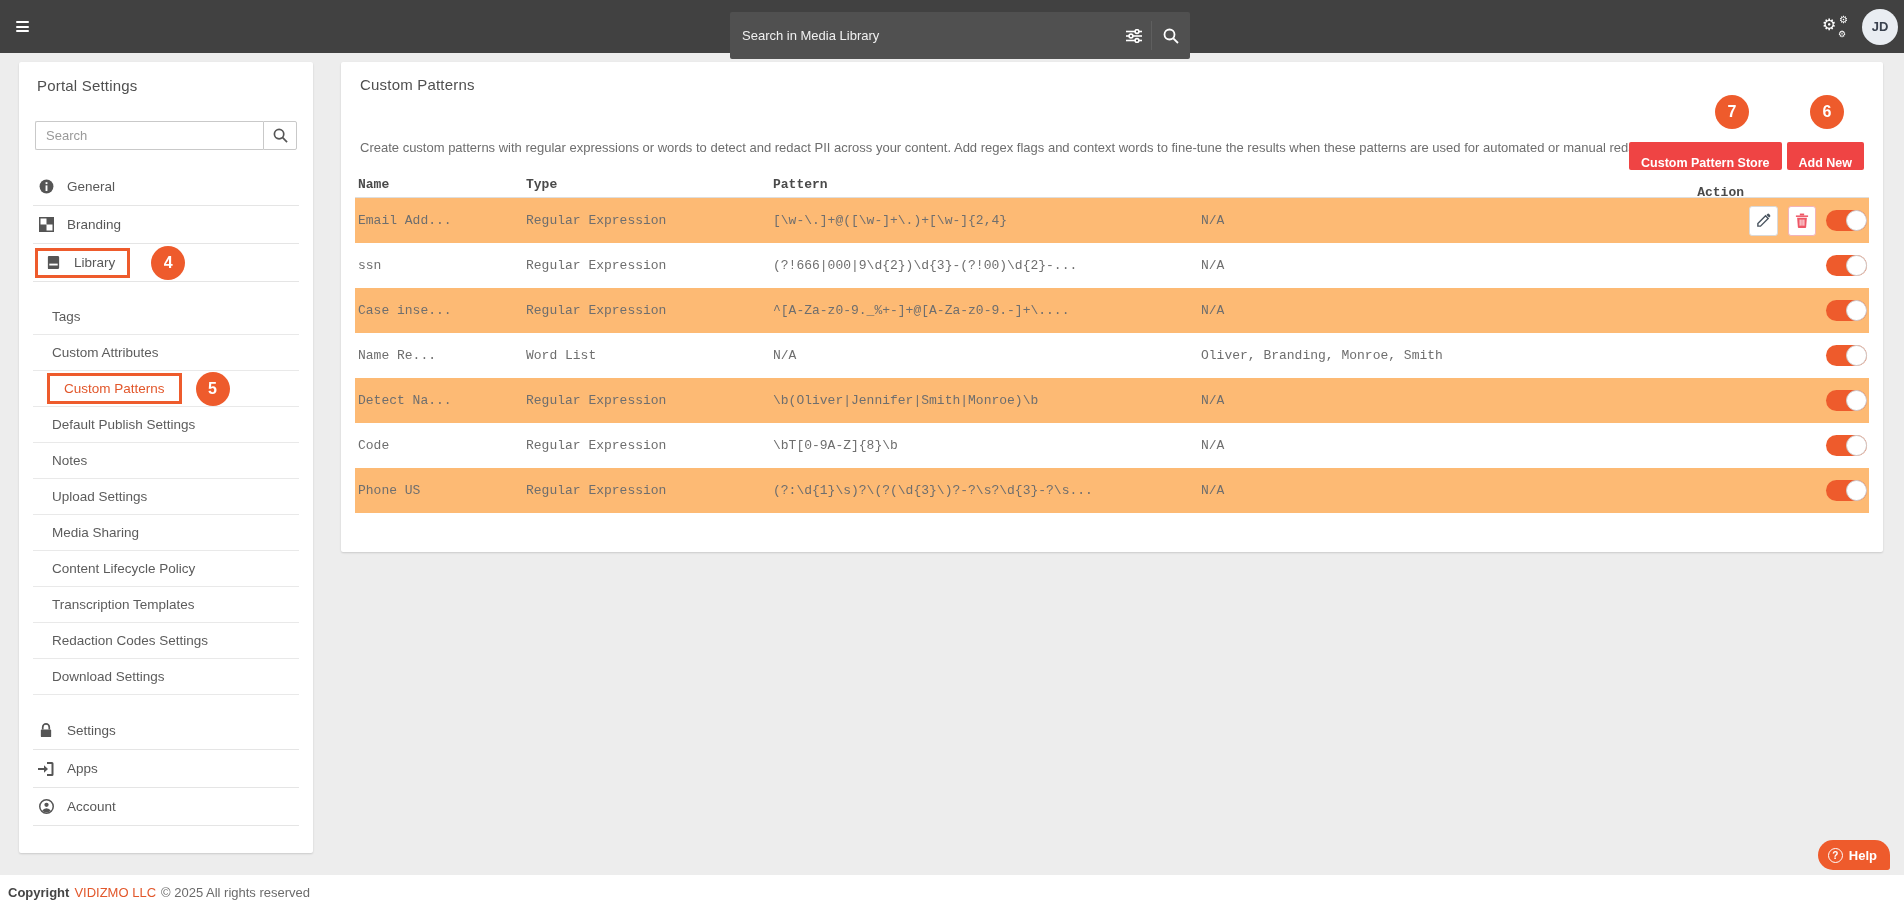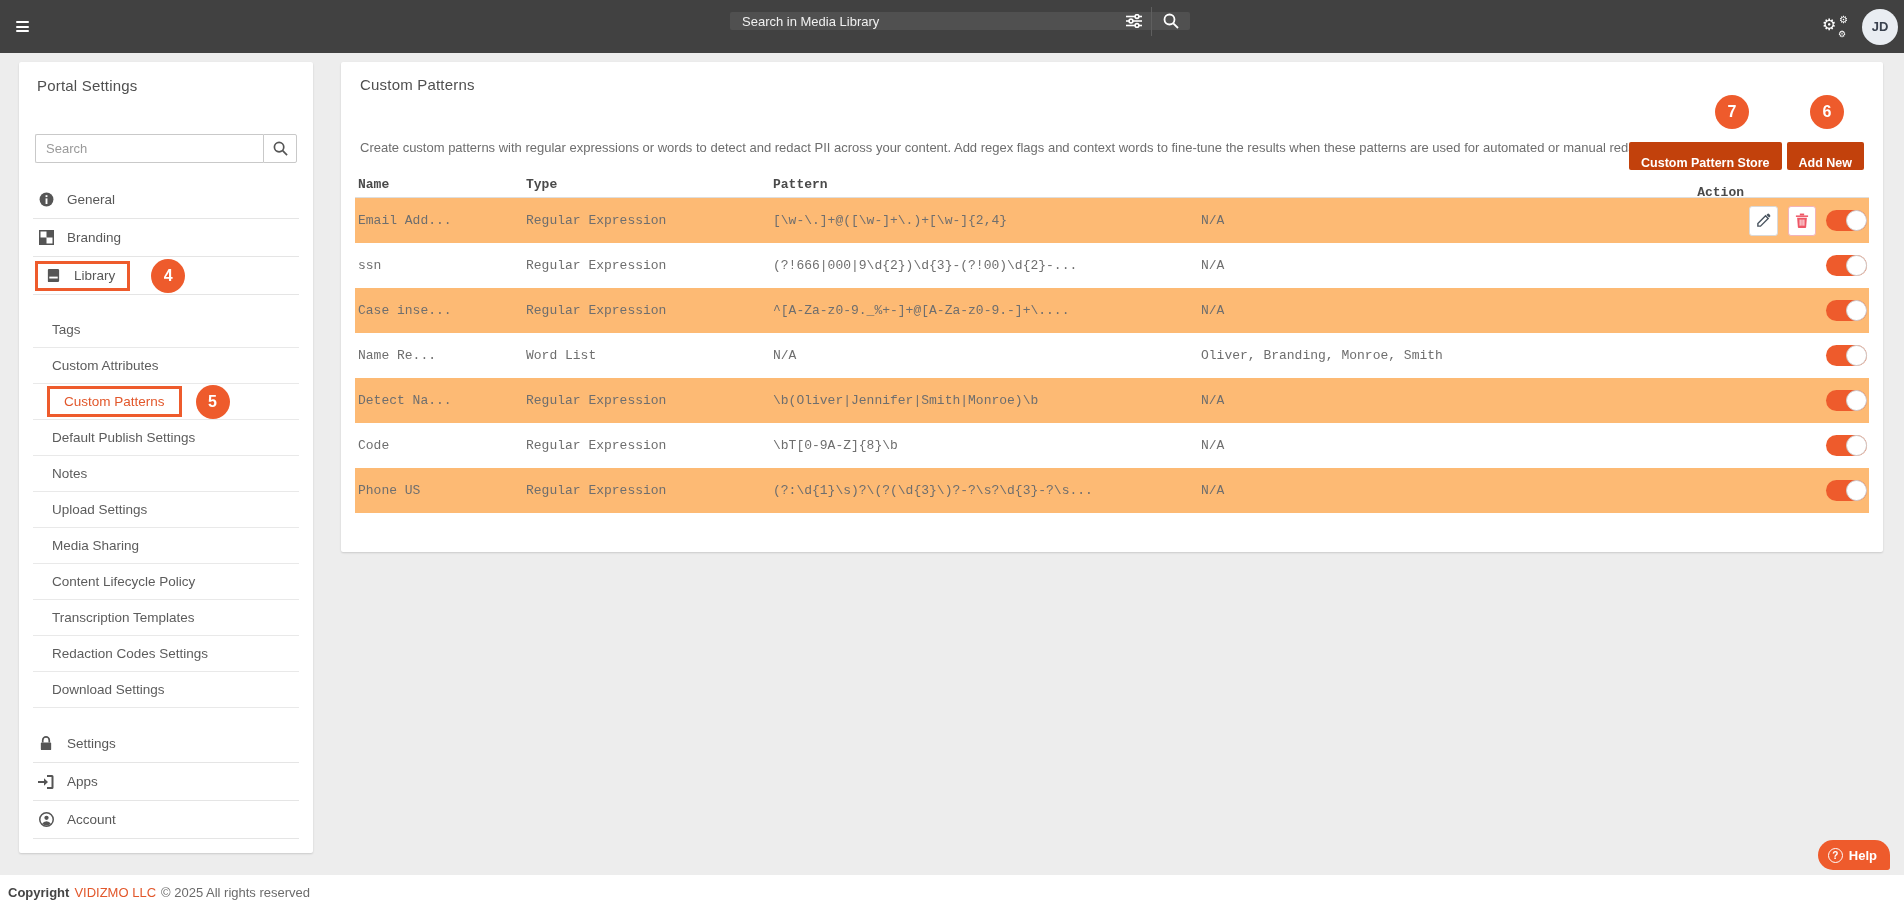--- a/index.html
+++ b/index.html
@@ -8,59 +8,59 @@
     font-family: "Liberation Sans", sans-serif;
     background:#ededed;
     position:relative;
     overflow:hidden;
     color:#5c5c5c;
   }
   
   .topbar { position:absolute; top:0; left:0; width:1904px; height:53px; background:#414141; z-index:5; }
   .hamburger { position:absolute; left:16px; top:21px; width:13px; height:11px; display:flex; flex-direction:column; justify-content:space-between; cursor:pointer; }
   .hamburger span { display:block; height:2px; background:#fff; border-radius:1px; }
-  .tb-search { position:absolute; left:730px; top:12px; width:460px; height:18px; background:#505050; border-radius:2px; display:flex; align-items:center; }
+  .tb-search { position:absolute; left:730px; top:12px; width:460px; height:47px; background:#505050; border-radius:2px; display:flex; align-items:center; }
   .tb-search input { flex:1; background:transparent; border:none; outline:none; color:#fff; font-size:13px; padding:0 12px; font-family:inherit; }
   .tb-search input::placeholder { color:#f0f0f0; opacity:1; }
   .tb-search .tune { width:34px; display:flex; justify-content:center; cursor:pointer; }
   .tb-search .vsep { width:1px; height:29px; background:#5f5f5f; }
   .tb-search .mag { width:38px; display:flex; justify-content:center; cursor:pointer; }
   .tb-right { position:absolute; right:6px; top:0; height:53px; display:flex; align-items:center; gap:14px; }
   .gears { position:relative; width:26px; height:24px; color:#fff; cursor:pointer; }
   .gears .g1 { position:absolute; left:0; top:2px; font-size:16px; line-height:16px; }
   .gears .g2 { position:absolute; right:0; top:0; font-size:10px; line-height:10px; }
   .gears .g3 { position:absolute; right:2px; bottom:0; font-size:9px; line-height:9px; }
   .avatar { width:36px; height:36px; border-radius:50%; background:#e9edf2; color:#39414e; font-size:13px; font-weight:bold; display:flex; align-items:center; justify-content:center; cursor:pointer; }
   
   .card { background:#fff; border-radius:2px; box-shadow:0 1px 2px rgba(0,0,0,.15); }
   .side-card { position:absolute; left:19px; top:62px; width:294px; height:791px; padding:15px 14px 0; }
   .main-card { position:absolute; left:341px; top:62px; width:1542px; min-height:490px; padding:14px 14px 37px; }
   h2.sec-title { font-size:15px; font-weight:500; color:#4f4f4f; letter-spacing:.2px; }
   .side-card h2 { margin-left:4px; }
   
-  .side-search { display:flex; margin:40px 2px 0; height:29px; }
+  .side-search { display:flex; margin:27px 2px 0; height:29px; }
   .side-search input { flex:1; border:1px solid #c9c9c9; border-right:none; border-radius:2px 0 0 2px; padding:0 10px; font-size:13px; color:#555; outline:none; font-family:inherit; }
   .side-search input::placeholder { color:#9a9a9a; opacity:1; }
   .side-search button { width:34px; border:1px solid #c9c9c9; background:#fff; border-radius:0 2px 2px 0; display:flex; align-items:center; justify-content:center; cursor:pointer; }
   
   .nav { margin-top:18px; }
   .nav-item { display:flex; align-items:center; gap:13px; height:38px; border-bottom:1px solid #e5e5e5; padding-left:5px; font-size:13.5px; color:#585858; cursor:pointer; }
   .nav-item .ic { width:16px; height:16px; flex:0 0 16px; display:flex; align-items:center; justify-content:center; }
   .sub-nav { margin-top:17px; }
   .sub-item { display:flex; align-items:center; height:36px; border-bottom:1px solid #e9e9e9; padding-left:19px; font-size:13.5px; color:#5c5c5c; cursor:pointer; }
   .bottom-nav { margin-top:17px; }
   
   .hl-box { display:inline-flex; align-items:center; gap:13px; border:3px solid #ee5b2c; padding:4px 12px 4px 7px; margin-left:-3px; }
   .hl-box-sub { display:inline-flex; align-items:center; border:3px solid #ee5b2c; padding:5px 14px; margin-left:-5px; color:#e2572b; }
   .num-badge { width:34px; height:34px; border-radius:50%; background:#ee5b2c; color:#fff; font-size:16px; font-weight:bold; display:flex; align-items:center; justify-content:center; flex:0 0 34px; }
   .ml8 { margin-left:8px; } .ml14 { margin-left:14px; }
   
   .desc { margin-top:47px; font-size:13px; color:#6e6e6e; }
   .btn-row { position:absolute; top:80px; right:19px; display:flex; gap:5px; }
-  .btn-orange { background:#c2410c; color:#fff; border:none; border-radius:2px; height:26px; padding:14px 12px; font-size:12.5px; font-weight:600; font-family:inherit; cursor:pointer; }
+  .btn-orange { background:#ef4444; color:#fff; border:none; border-radius:2px; height:26px; padding:14px 12px; font-size:12.5px; font-weight:600; font-family:inherit; cursor:pointer; }
   .badge-row-7 { position:absolute; top:33px; right:134px; }
   .badge-row-6 { position:absolute; top:33px; right:39px; }
   
   .tbl { margin-top:17px; }
   .tbl-head, .tbl-row { display:grid; grid-template-columns:168px 247px 428px 548px 1fr; align-items:center; }
   .tbl-head { height:26px; border-bottom:1px solid #dedede; font-size:13px; font-weight:bold; color:#4a4a4a; }
   .tbl-head .cell:last-child { text-align:right; padding-right:2px;margin-top:16px; }
   .tbl-row { height:45px; font-size:13px; color:#6e6e6e; }
   .tbl-row.odd { background:#fdba74; }
   .cell { padding-left:3px; overflow:hidden; white-space:nowrap;font-family:Liberation Mono, monospace; }

